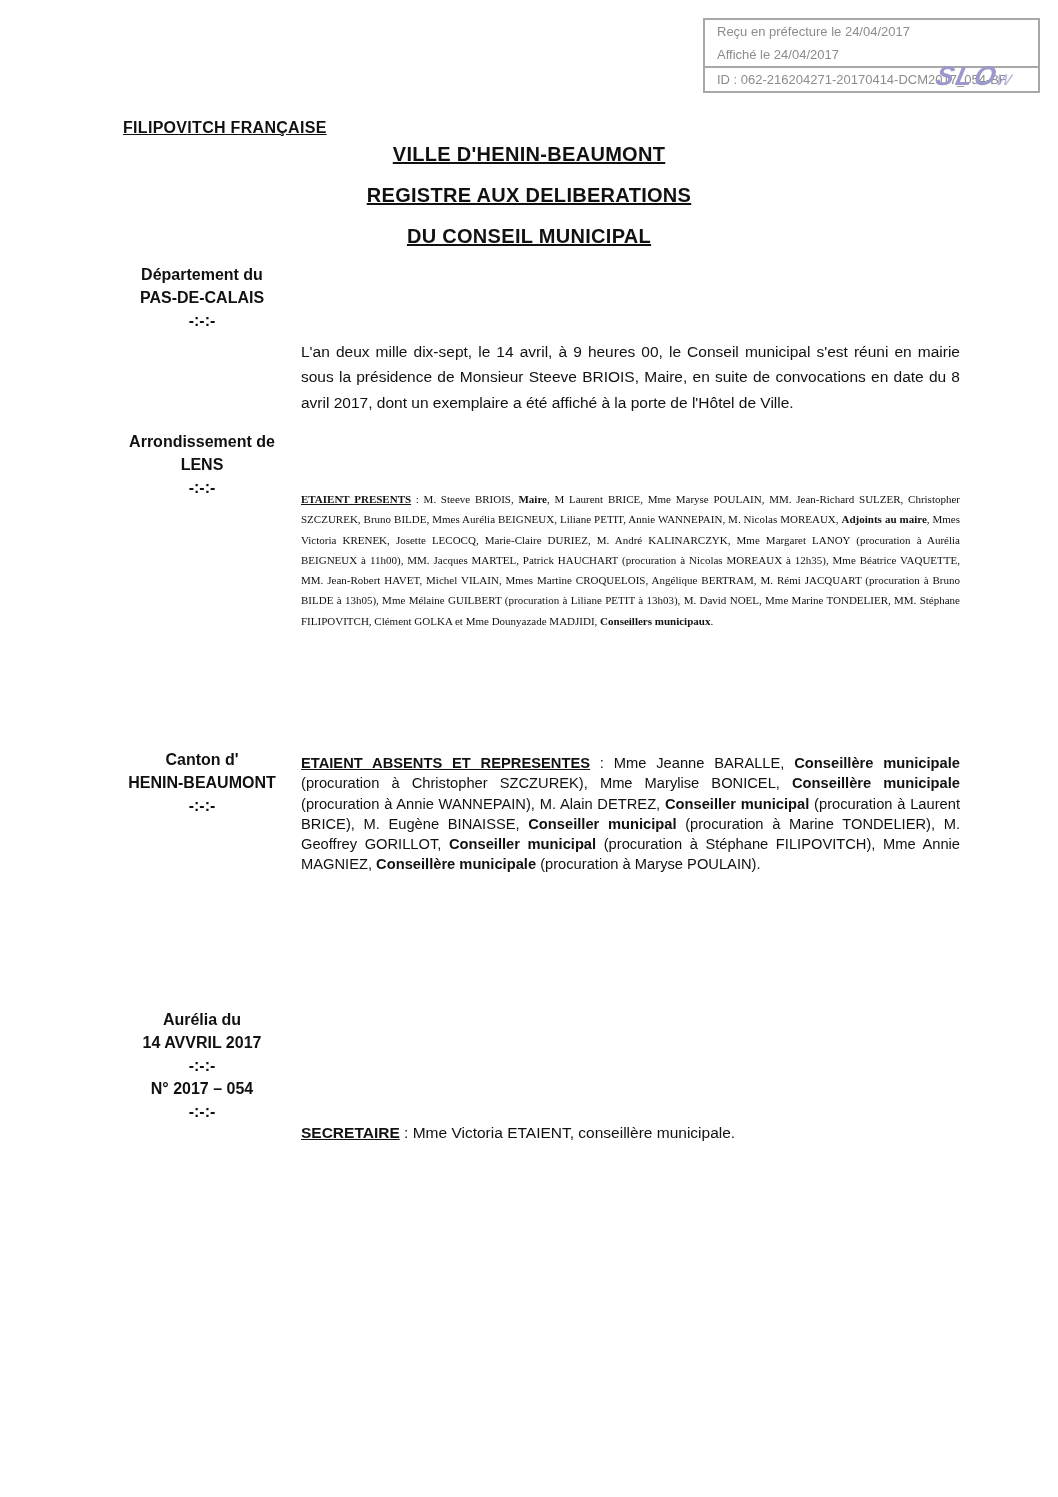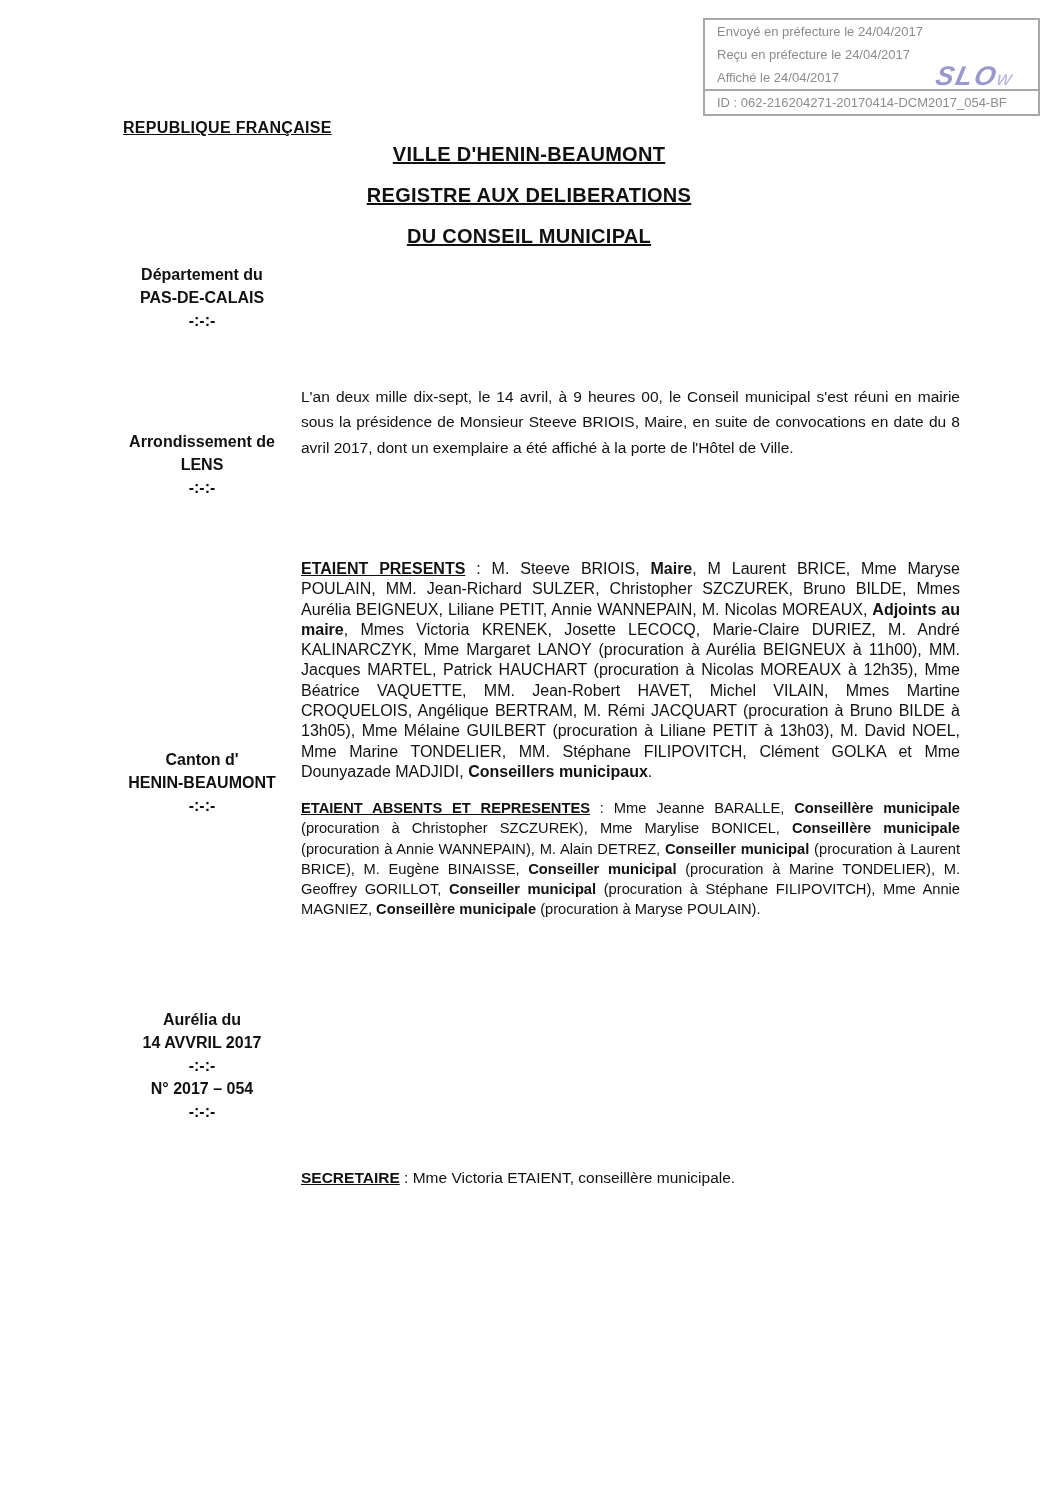--- a/index.html
+++ b/index.html
@@ -60,49 +60,47 @@
   }
   .mb-dept    { top:263px; }
   .mb-arr     { top:430px; }
   .mb-canton  { top:748px; }
   .mb-seance  { top:1008px; }
 
   
   .bodycol {
     position:absolute; left:301px; width:659px;
     text-align:justify;
-    margin-top:45px;
   }
   .intro      { top:339px;  font-size:15.5px; line-height:25.3px; }
-  .presents   { top:514px;  font-size:16px; line-height:20.3px; }
+  .presents   { top:489px;  font-size:11px; line-height:20.3px;font-family:Liberation Serif, serif; }
   .absents    { top:753px;  font-size:14.7px; line-height:20.3px; }
   .secretaire { top:1124px; font-size:15.5px; text-align:left; }
 
   .footer-note {
     position:absolute; left:124px; top:1231px;
     font-size:15.5px;
   }
 
   .seg-b { font-weight:bold; }
   .seg-u { text-decoration:underline; }
 </style>
 </head>
 <body>
 
 <div class="page">
 
   <div class="stamp">
-    <div class="stamp-row">Envoyé en préfecture le 24/04/2017</div>
     <div class="stamp-row">Reçu en préfecture le 24/04/2017</div>
     <div class="stamp-row">Affiché le 24/04/2017</div>
     <div class="stamp-row id-row">ID : 062-216204271-20170414-DCM2017_054-BF</div>
     <div class="stamp-logo"><span>SLO</span><span class="tail">w</span></div>
   </div>
 
-  <div class="rep-title">REPUBLIQUE FRANÇAISE</div>
+  <div class="rep-title">FILIPOVITCH FRANÇAISE</div>
   <div class="center-title t1">VILLE D'HENIN-BEAUMONT</div>
   <div class="center-title t2">REGISTRE AUX DELIBERATIONS</div>
   <div class="center-title t3">DU CONSEIL MUNICIPAL</div>
 
   <div class="margin-label mb-dept">
     <div>Département du</div>
     <div>PAS-DE-CALAIS</div>
     <div>-:-:-</div>
   </div>
 

